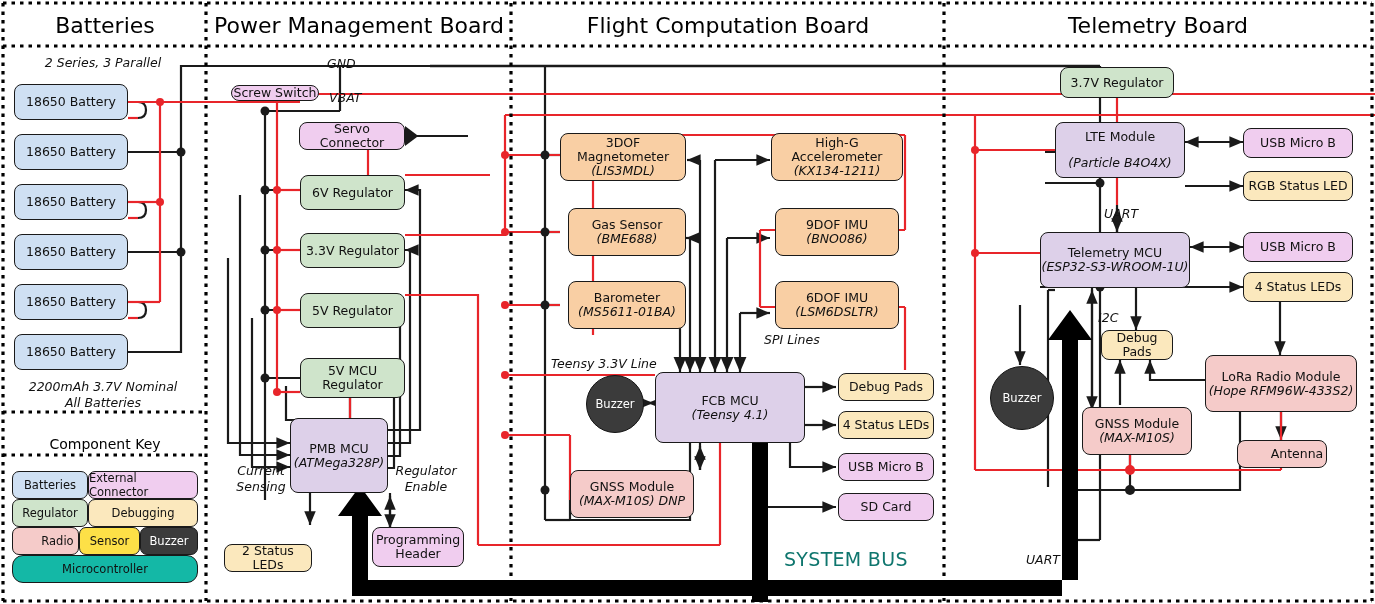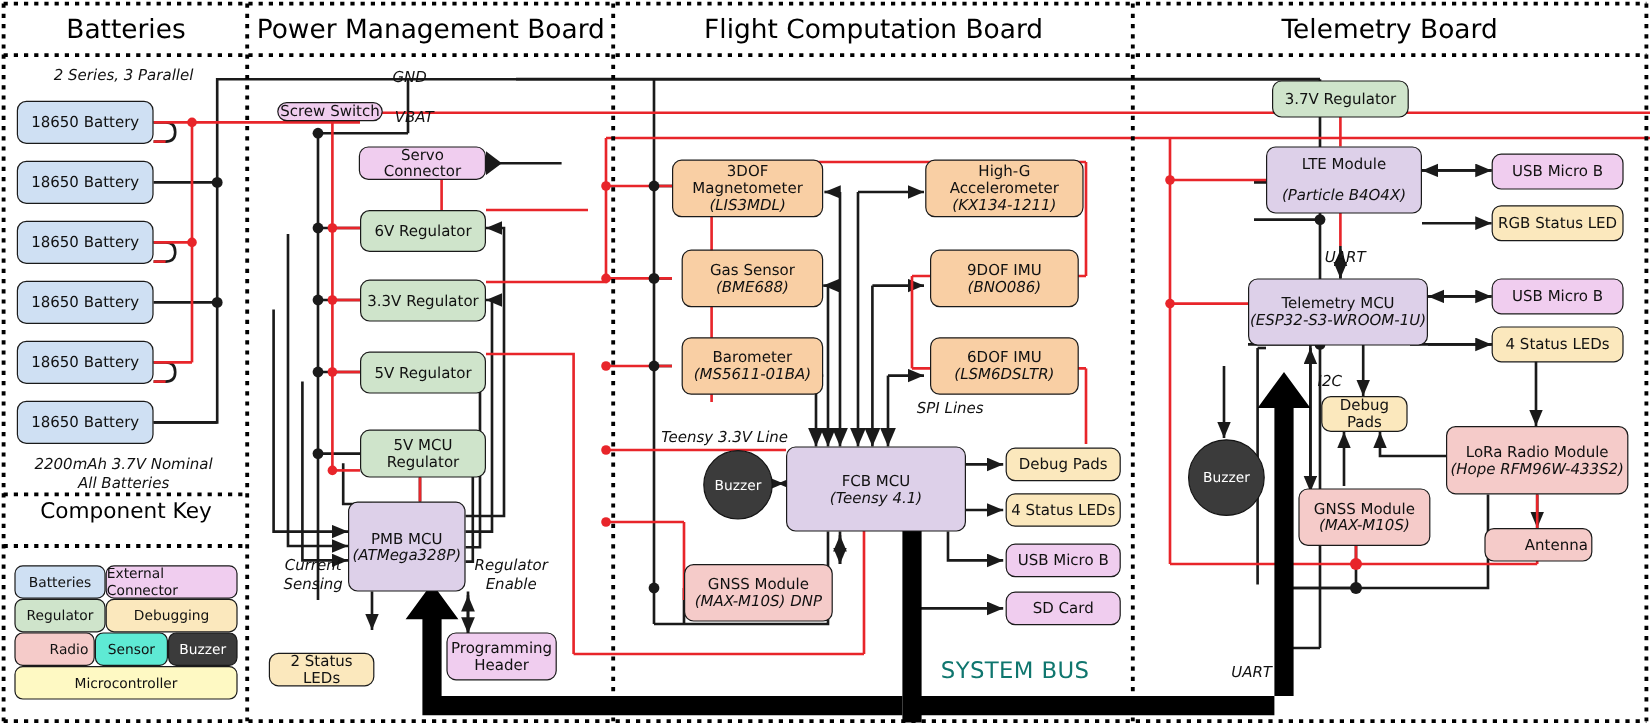--- a/index.html
+++ b/index.html
@@ -11,22 +11,22 @@
        display:flex;flex-direction:column;align-items:center;justify-content:center;
        text-align:center;z-index:3;line-height:1.12;}
   .blk .l1{font-size:12.5px;color:#111;}
   .blk .l2{font-size:12.5px;color:#111;font-style:italic;}
   .hdr{position:absolute;display:flex;align-items:center;justify-content:center;
        font-size:22px;color:#000;z-index:4;}
   .note{position:absolute;font-style:italic;font-size:12.5px;color:#111;z-index:4;
         text-align:center;white-space:nowrap;}
   .note.l{text-align:left;}
   .note.r{text-align:right;}
-  .keyhdr{position:absolute;display:flex;align-items:flex-start;justify-content:center;
-          font-size:18px;color:#000;z-index:4;}
+  .keyhdr{position:absolute;display:flex;align-items:flex-end;justify-content:center;
+          font-size:14px;color:#000;z-index:4;}
   .sysbus{position:absolute;font-size:19px;color:#0f766e;z-index:4;letter-spacing:.3px;}
   .buzz{position:absolute;border-radius:50%;background:#3b3b3b;border:1.6px solid #141414;
         display:flex;align-items:center;justify-content:center;color:#fff;font-size:11.5px;z-index:3;}
   .keybox{position:absolute;box-sizing:border-box;border:1.4px solid #1a1a1a;border-radius:7px;
           display:flex;align-items:center;justify-content:center;font-size:11.5px;color:#111;z-index:3;}
 </style>
 </head>
 <body>
 
 <div id="root">
@@ -329,27 +329,27 @@
     </div>
   <div class="keybox" style="left:12px;top:499px;width:76px;height:28px;background:#cfe4cb;">
     <span>Regulator</span>
     </div>
   <div class="keybox" style="left:88px;top:499px;width:110px;height:28px;background:#fbe8bd;">
     <span>Debugging</span>
     </div>
   <div class="keybox" style="left:12px;top:527px;width:67px;height:28px;background:#f5cbc9;padding-left:24px;">
     <span>Radio</span>
     </div>
-  <div class="keybox" style="left:79px;top:527px;width:61px;height:28px;background:#5eead4;">
+  <div class="keybox" style="left:79px;top:527px;width:61px;height:28px;background:#fde047;">
     <span>Sensor</span>
     </div>
   <div class="keybox" style="left:140px;top:527px;width:58px;height:28px;background:#3b3b3b;color:#fff;">
     <span>Buzzer</span>
     </div>
-  <div class="keybox" style="left:12px;top:555px;width:186px;height:28px;background:#fef9c3;">
+  <div class="keybox" style="left:12px;top:555px;width:186px;height:28px;background:#14b8a6;border-radius:11px;">
     <span>Microcontroller</span>
     </div>
 
   <div class="note l" style="left:327px;top:56px;">
     <span>GND</span></div>
   <div class="note l" style="left:329px;top:90px;">
     <span>VBAT</span></div>
 
   <div class="blk" style="left:231px;top:85px;width:88px;height:16px;background:#f0cdef;">
     <span class="l1">Screw Switch</span>

